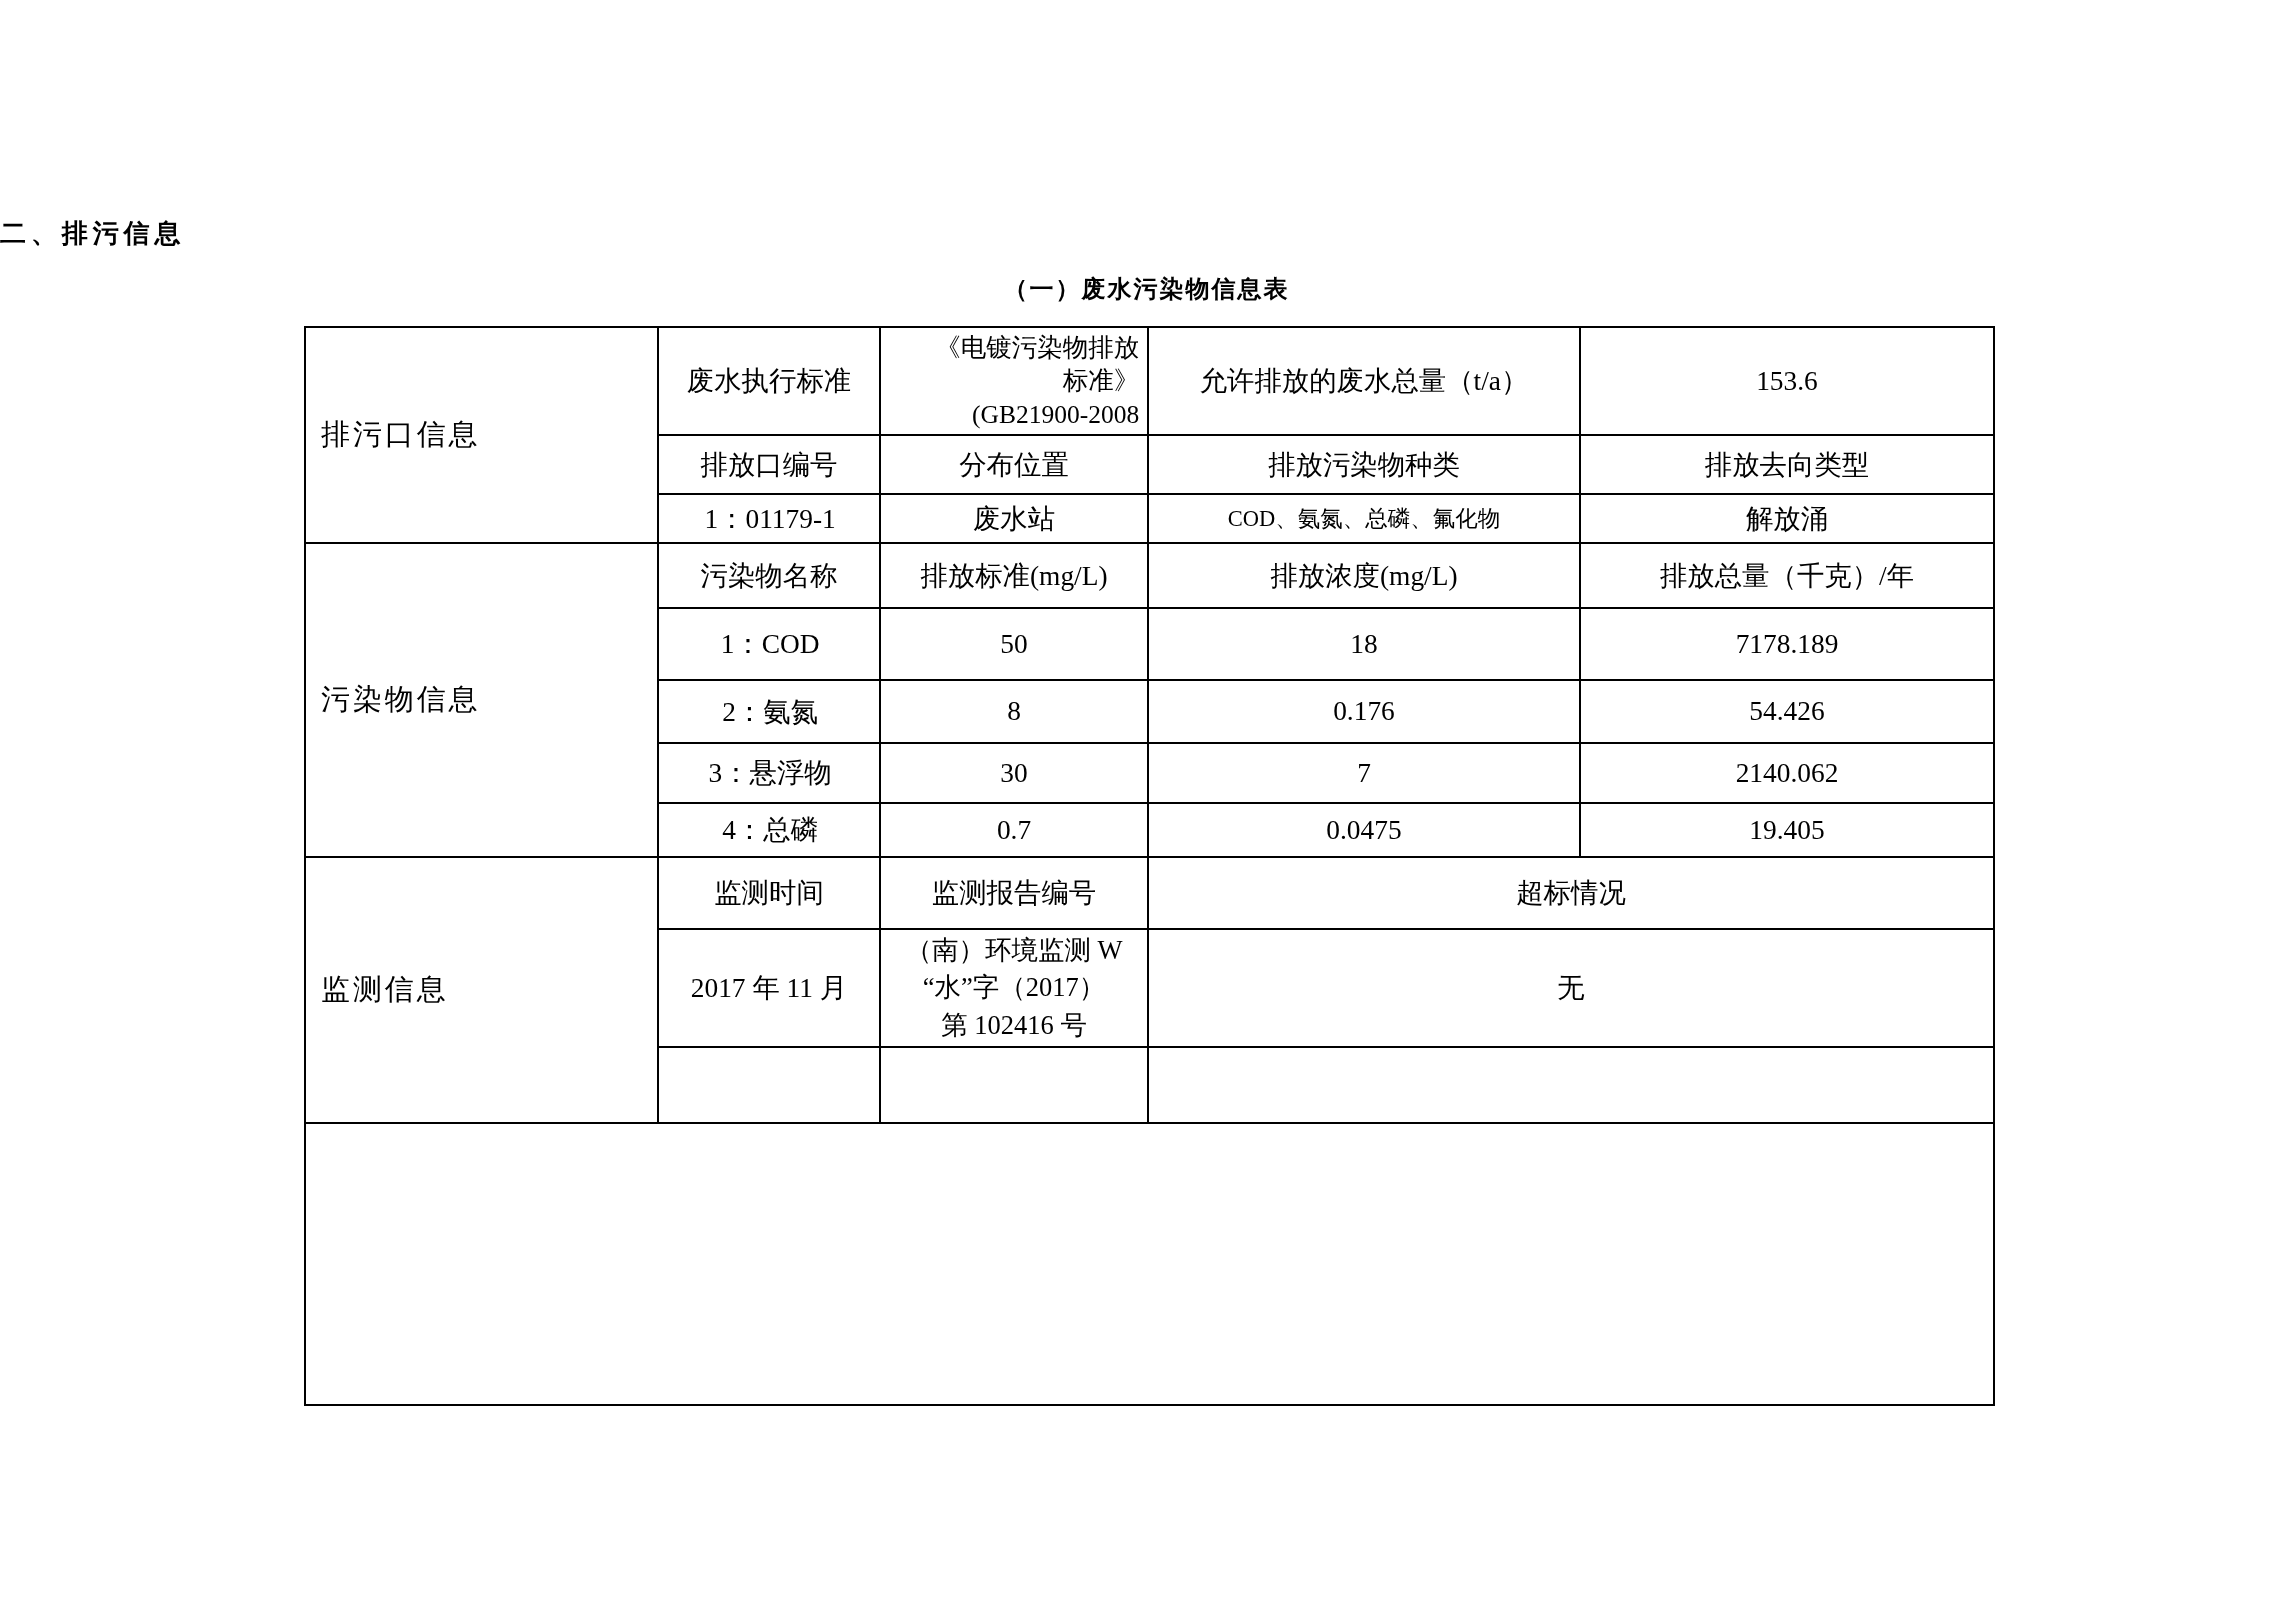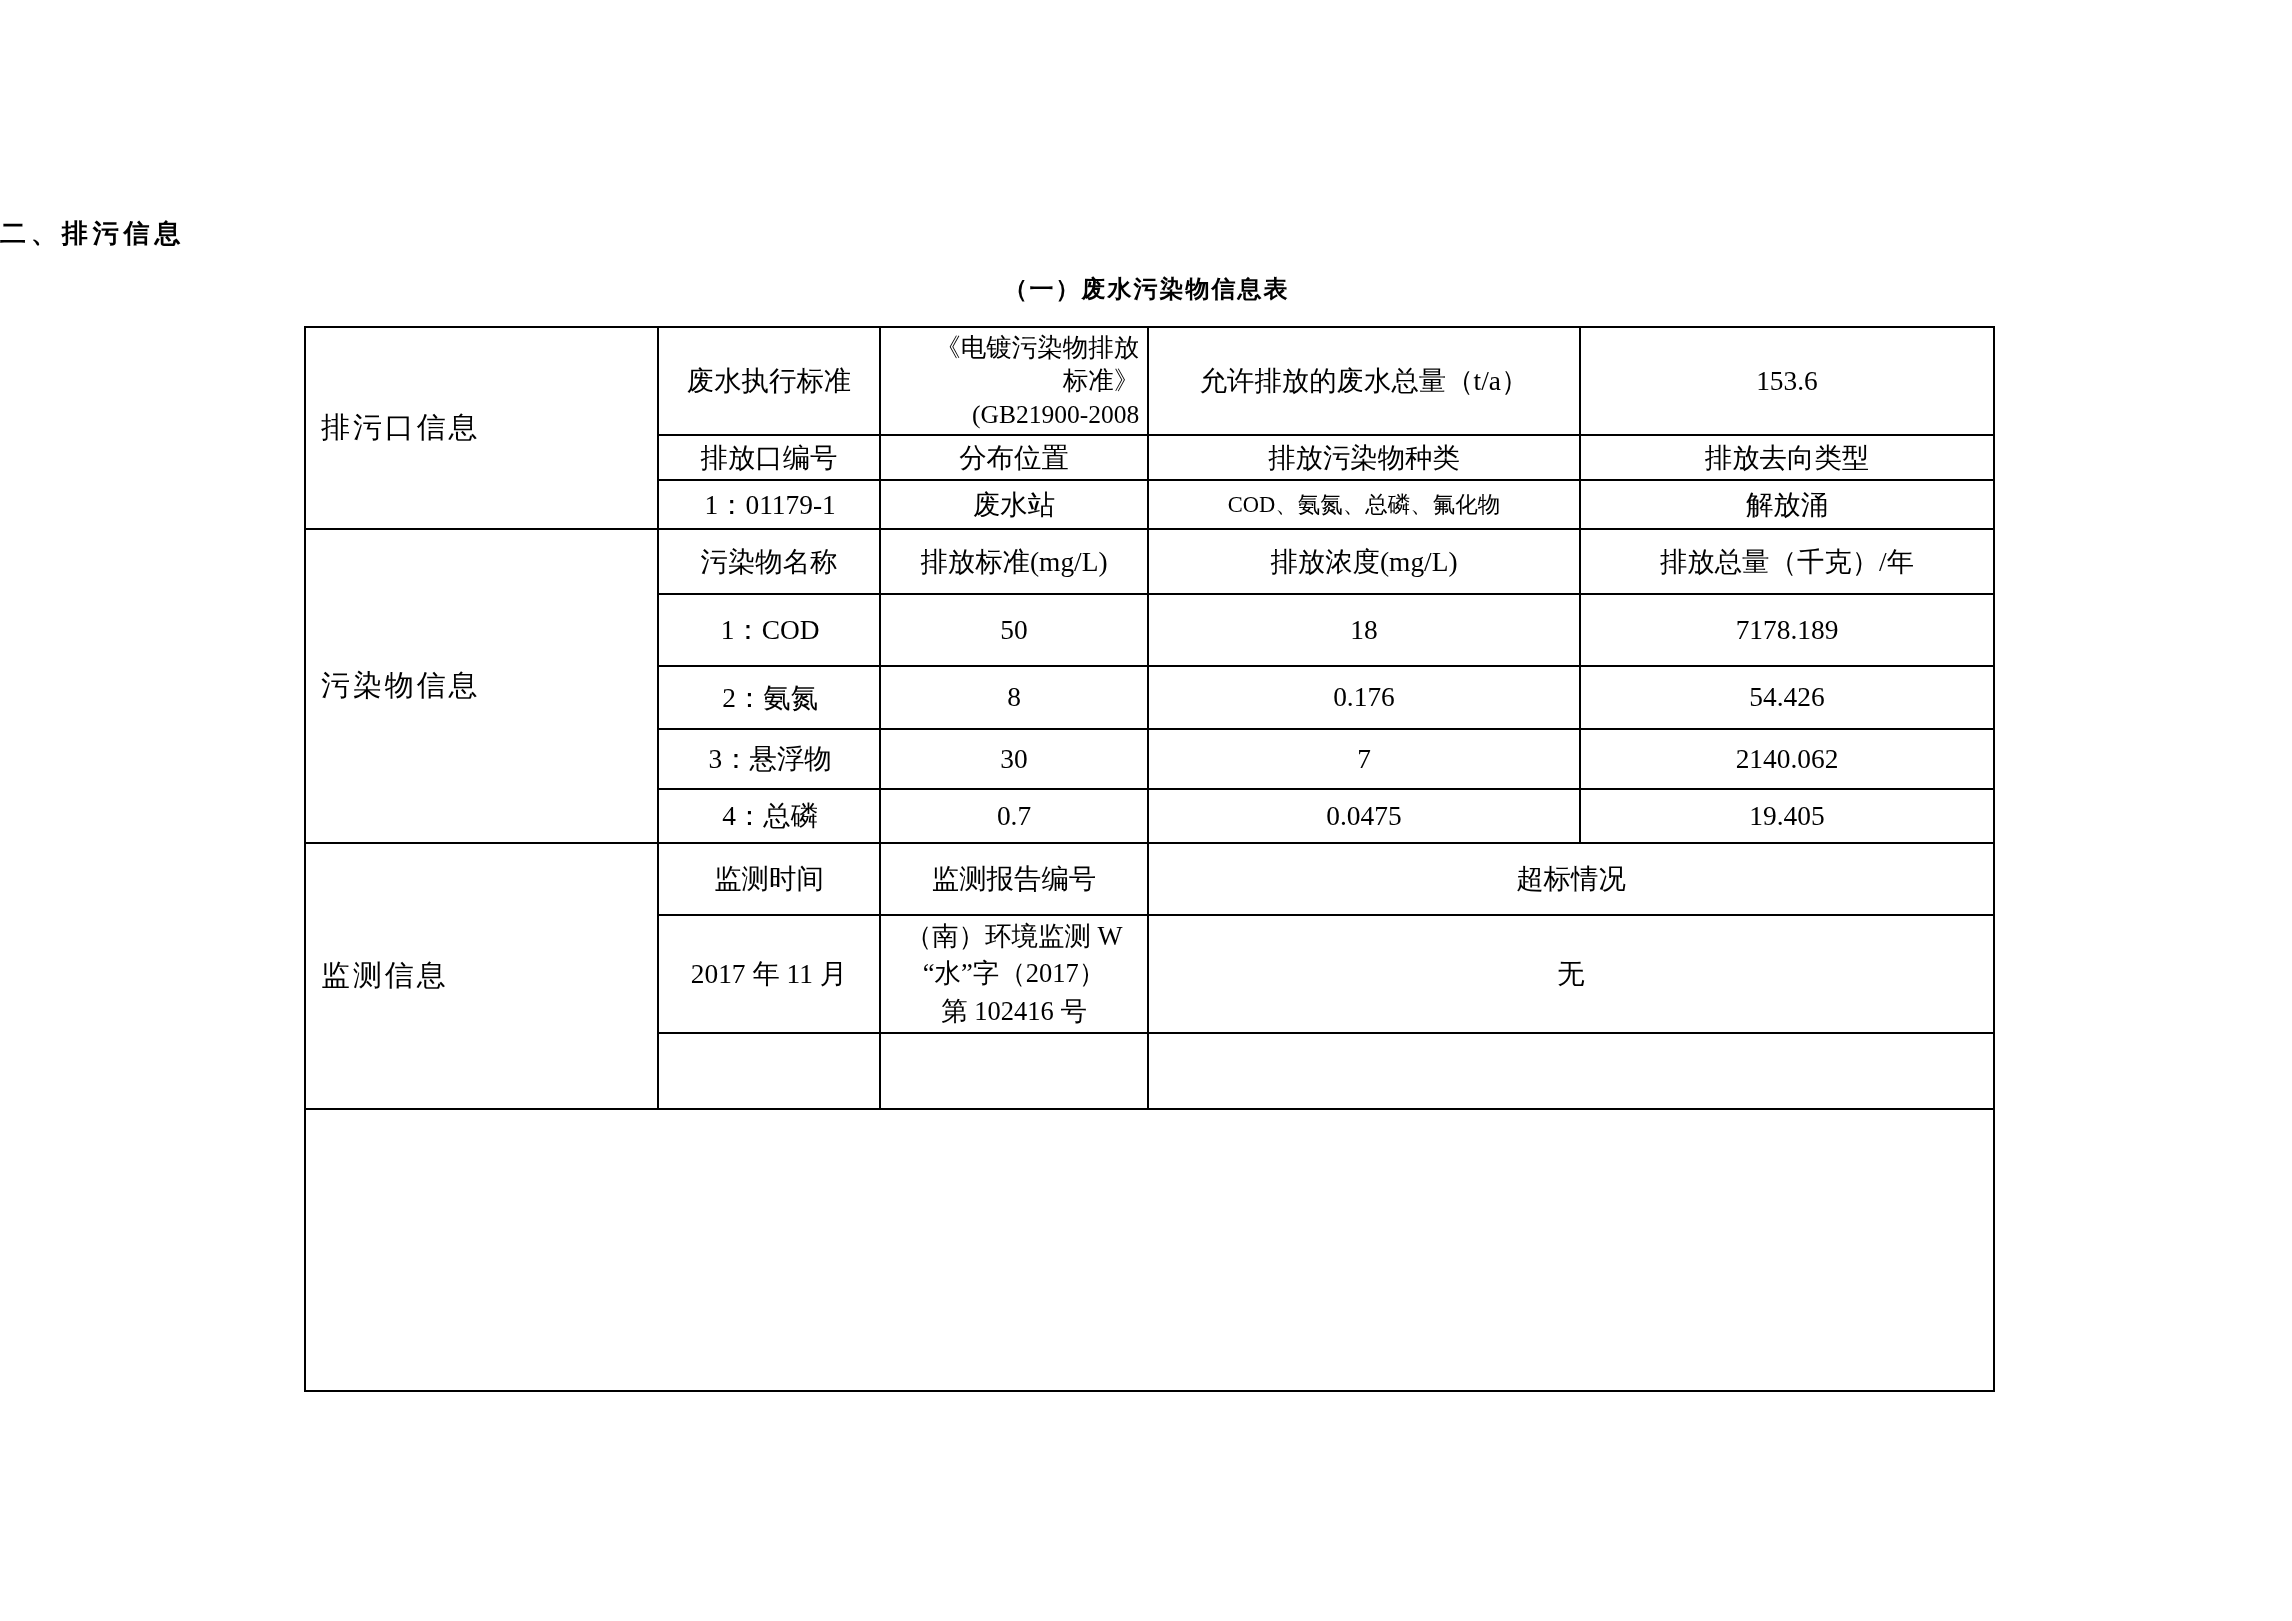--- a/index.html
+++ b/index.html
@@ -96,21 +96,21 @@
   <tbody>
       <tr style="height:108px">
     <td class="row-label" rowspan="3">排污口信息</td>
     <td>废水执行标准</td>
     <td class="standard-cell">《电镀污染物排放
 标准》
 (GB21900-2008</td>
     <td>允许排放的废水总量（t/a）</td>
     <td>153.6</td>
   </tr>
-  <tr style="height:45px">
+  <tr style="height:59px">
     <td>排放口编号</td>
     <td>分布位置</td>
     <td>排放污染物种类</td>
     <td>排放去向类型</td>
   </tr>
   <tr style="height:49px" class="section-end">
     <td class="cell-left">1：01179-1</td>
     <td>废水站</td>
     <td class="small-text">COD、氨氮、总磷、氟化物</td>
     <td>解放涌</td>

